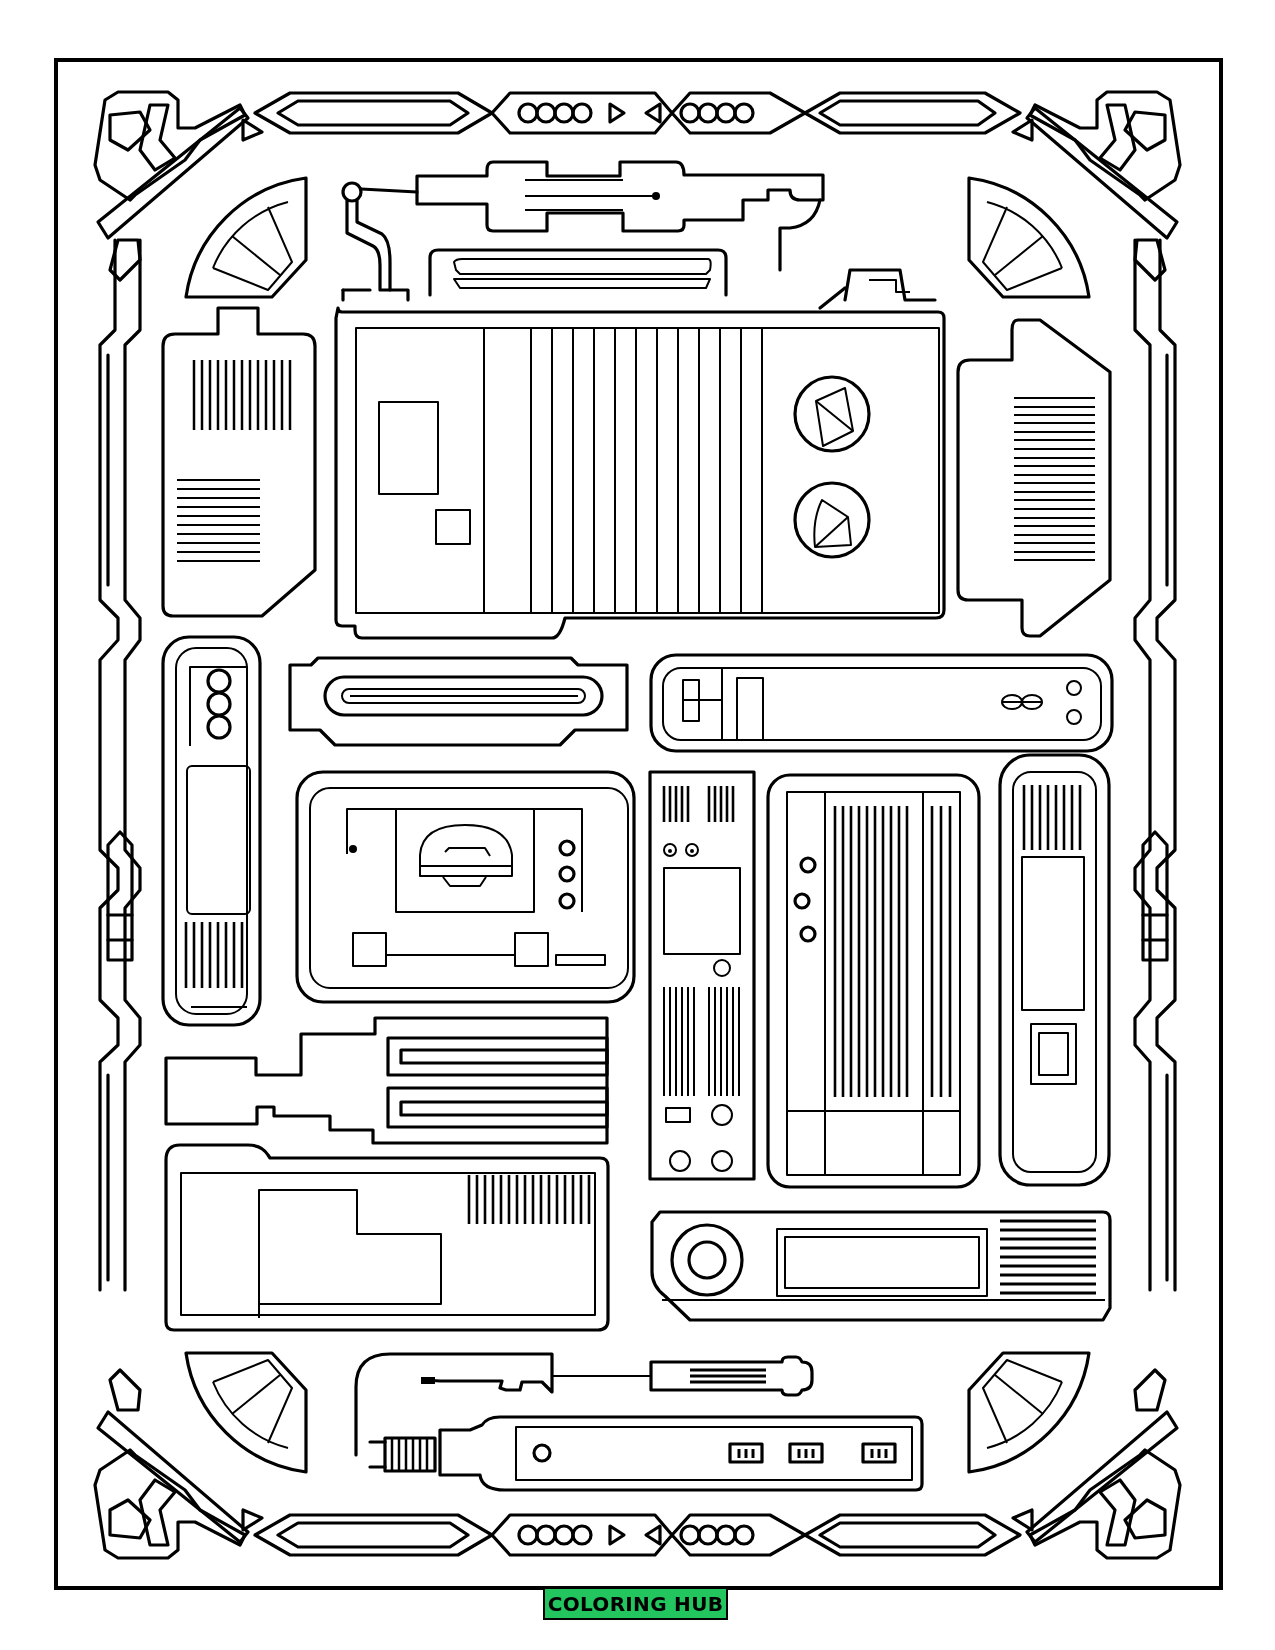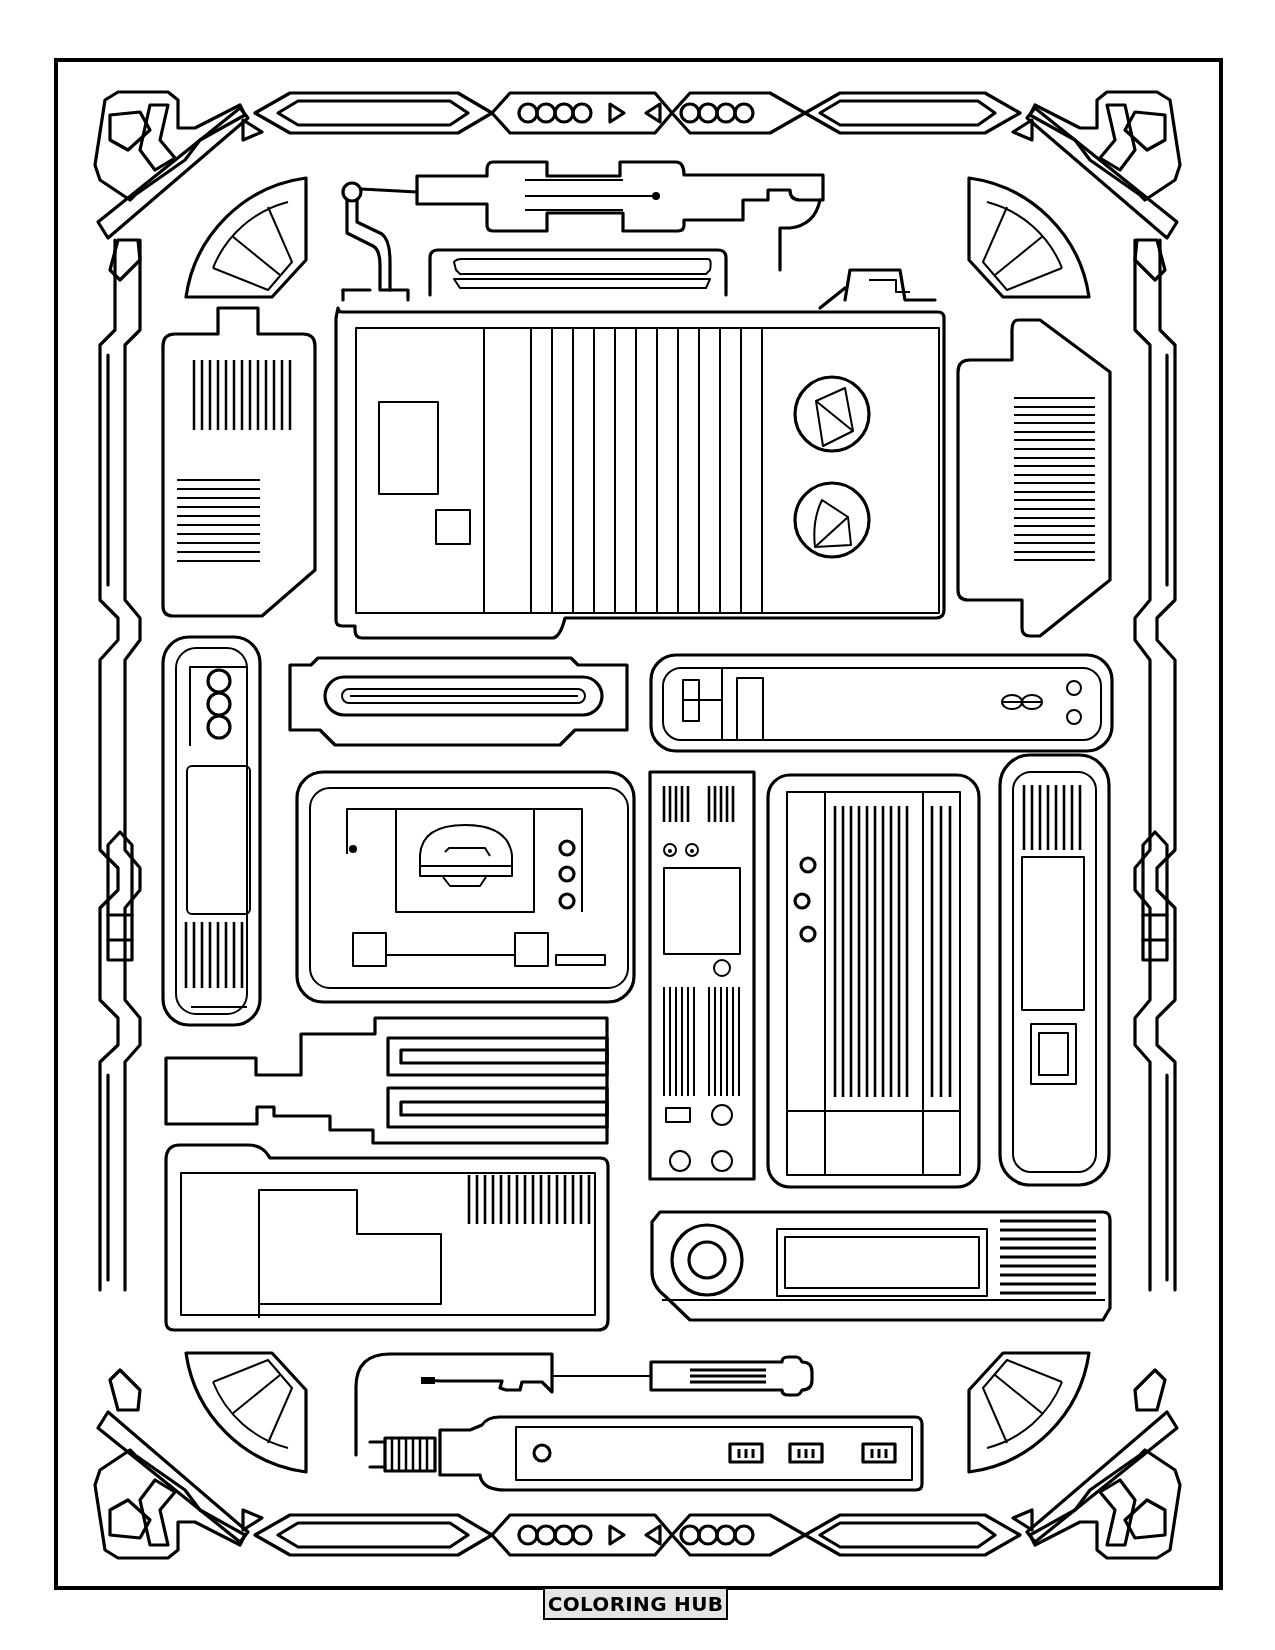--- a/index.html
+++ b/index.html
@@ -3,21 +3,21 @@
 <meta charset="utf-8">
 <style>
   html,body{margin:0;padding:0;background:#ffffff;}
   body{width:1275px;height:1650px;position:relative;overflow:hidden;font-family:"DejaVu Sans",sans-serif;}
   #page{position:absolute;left:0;top:0;width:1275px;height:1650px;}
   svg{position:absolute;left:0;top:0;}
   .k{fill:none;stroke:#000;stroke-width:3.2;stroke-linejoin:round;stroke-linecap:round;}
   .t{fill:none;stroke:#000;stroke-width:2;stroke-linejoin:round;}
   .h{fill:none;stroke:#000;stroke-width:4.2;}
   .dot{fill:#000;}
-  #brand{position:absolute;left:543px;top:1587px;width:185px;height:33px;border:2px solid #000;background:#e5e5e5;
+  #brand{position:absolute;left:543px;top:1587px;width:185px;height:33px;border:2px solid #000;background:#22c55e;
     box-sizing:border-box;display:flex;align-items:center;justify-content:center;
     font-family:"DejaVu Sans",sans-serif;font-weight:bold;font-size:20px;letter-spacing:0.3px;color:#000;}
 </style>
 </head>
 <body>
 
 <div id="page">
 <svg width="1275" height="1650" viewBox="0 0 1275 1650">
 
   <rect x="56" y="60" width="1165" height="1528" fill="none" stroke="#000" stroke-width="4"></rect>

